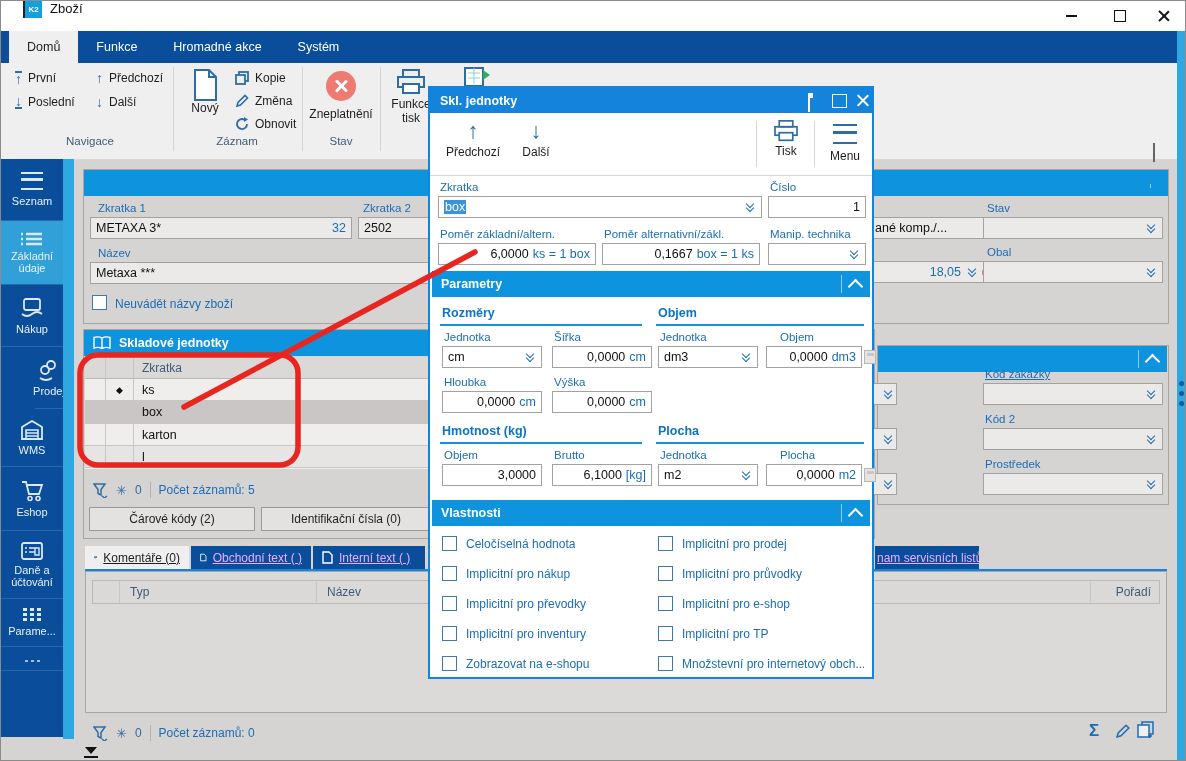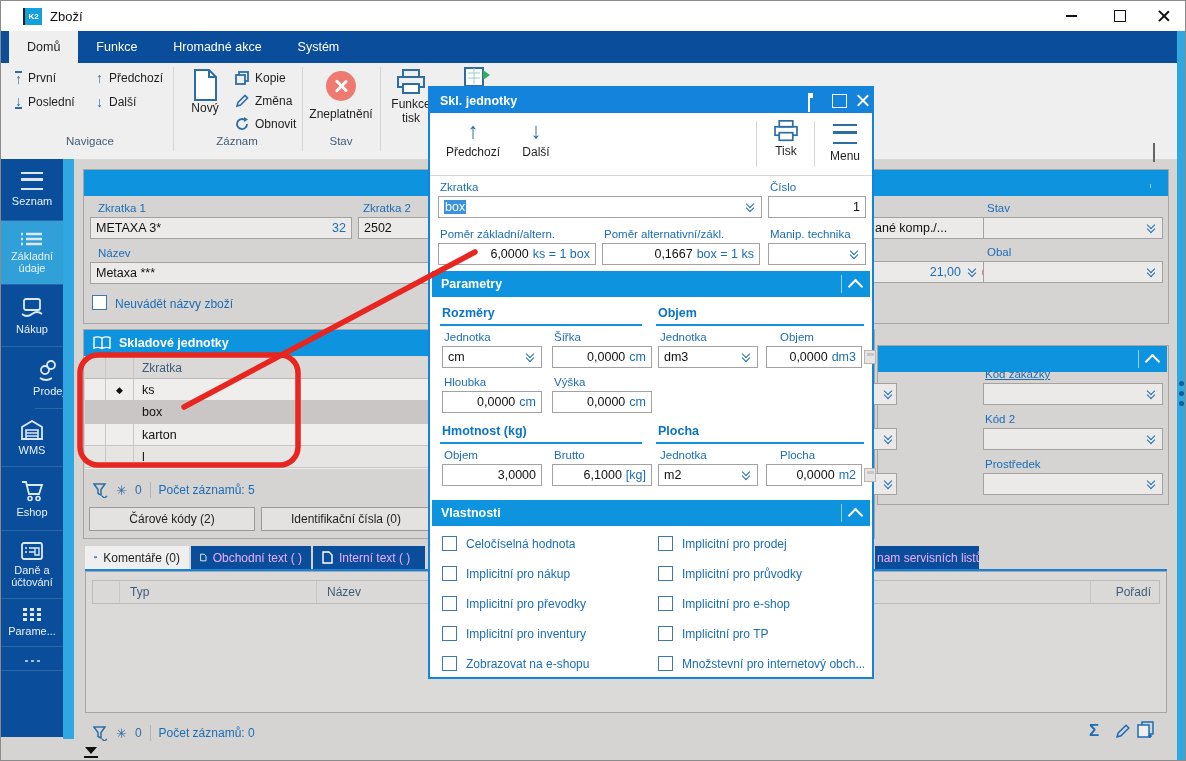--- a/index.html
+++ b/index.html
@@ -1,19 +1,19 @@
 <!DOCTYPE html>
 <html><head>
 <meta charset="utf-8">
 <style>
   html,body{margin:0;padding:0;background:#bfbebd;font-family:"Liberation Sans",sans-serif;}
   #app{position:relative;width:1186px;height:761px;background:#d6d3d3;overflow:hidden;border:1px solid #8b8b8b;box-sizing:border-box;}
   .abs{position:absolute;}
   
-  .titlebar{position:absolute;left:0;top:0;width:100%;height:30px;background:#fff;display:flex;align-items:center;}
+  .titlebar{position:absolute;left:0;top:0;width:100%;height:30px;background:#fff;display:flex;align-items:flex-start;}
   .k2logo{width:17px;height:17px;background:#14a0dc;color:#fff;font-size:8px;font-weight:bold;display:flex;align-items:center;justify-content:center;margin-left:22px;border-left:2px solid #222;}
   .win-title{font-size:13px;color:#111;margin-left:8px;}
   .wbtn{position:absolute;top:0;width:45px;height:30px;display:flex;align-items:center;justify-content:center;}
   .minbar{width:11px;height:1.6px;background:#111;}
   .maxbox{width:10px;height:10px;border:1.4px solid #111;}
   .cross{position:relative;width:12px;height:12px;}
   .cross::before,.cross::after{content:"";position:absolute;left:5px;top:-1px;width:1.6px;height:14px;background:#111;}
   .cross::before{transform:rotate(45deg);}.cross::after{transform:rotate(-45deg);}
   
   .ribbontabs{position:absolute;left:0;top:30px;width:100%;height:32px;background:#0a4e9b;display:flex;align-items:stretch;padding-left:8px;box-sizing:border-box;}
@@ -61,21 +61,21 @@
   .upchev{width:9px;height:9px;border-left:2.2px solid #fff;border-top:2.2px solid #fff;transform:rotate(45deg);margin-top:4px;}
   .hdrdiv{width:1px;height:18px;background:rgba(255,255,255,.55);margin:0 8px 0 auto;}
   
   .gridhdr{background:#dbd9d8;color:#3f5c77;font-size:12px;display:flex;align-items:center;border-bottom:1px solid #bcbab9;box-sizing:border-box;}
   .gridrow{display:flex;align-items:center;font-size:12.5px;color:#111;border-bottom:1px solid #c9c7c6;box-sizing:border-box;}
   .cell-div{width:1px;align-self:stretch;background:#c9c7c6;}
   .statusline{position:absolute;display:flex;align-items:center;gap:8px;font-size:12px;color:#1b6db5;}
   .snow{color:#2e6da4;font-size:13px;}
   .gbtn{position:absolute;height:24px;background:#e4e2e1;border:1px solid #9a9998;box-sizing:border-box;display:flex;align-items:center;justify-content:center;font-size:12px;color:#1e1e1e;}
   
-  .btab{position:absolute;height:23px;display:flex;align-items:center;gap:6px;font-size:12px;padding:8px 9px;box-sizing:border-box;white-space:nowrap;overflow:hidden;}
+  .btab{position:absolute;height:23px;display:flex;align-items:center;gap:6px;font-size:12px;padding:8px 9px;box-sizing:border-box;white-space:nowrap;overflow:hidden;text-decoration:underline;}
   .btab.dark{background:#0a4e9b;color:#f0abfc;}
   .btab.light{background:#f0efef;color:#1e1e1e;}
   
   .dialog{position:absolute;left:427px;top:85px;width:446px;height:593px;background:#fff;border:2px solid #1383dc;box-sizing:border-box;z-index:20;}
   .dlg-title{position:absolute;left:0;top:0;width:100%;height:25px;background:#1383dc;color:#fff;font-weight:bold;font-size:12.5px;display:flex;align-items:center;padding:0 10px;box-sizing:border-box;}
   .dlg-ico{position:absolute;top:6px;width:13px;height:12px;}
   .dockico{border:1.5px solid #fff;position:relative;}
   .dockico::before{content:"";position:absolute;left:-1px;top:-1px;width:5px;height:5px;background:#fff;}
   .maxico{border:1.5px solid #fff;}
   .xico{position:relative;}
@@ -311,21 +311,21 @@
       </span>
   </div>
   <span class="lbl" style="left:986px;top:201px;">Stav</span>
   <div class="fld gray" style="left:982px;top:216px;width:180px;">
     <span class="dd">
         <i></i>
         <b></b>
       </span>
   </div>
   <div class="fld gray" style="left:868px;top:260px;width:132px;">
-    <span class="num" style="color:#1b6db5;">21,00</span>
+    <span class="num" style="color:#1b6db5;">18,05</span>
     <span class="dd after">
         <i></i>
         <b></b>
       </span>
     <span class="clock"></span>
   </div>
   <span class="lbl" style="left:986px;top:245px;">Obal</span>
   <div class="fld gray" style="left:982px;top:260px;width:180px;">
     <span class="dd">
         <i></i>

